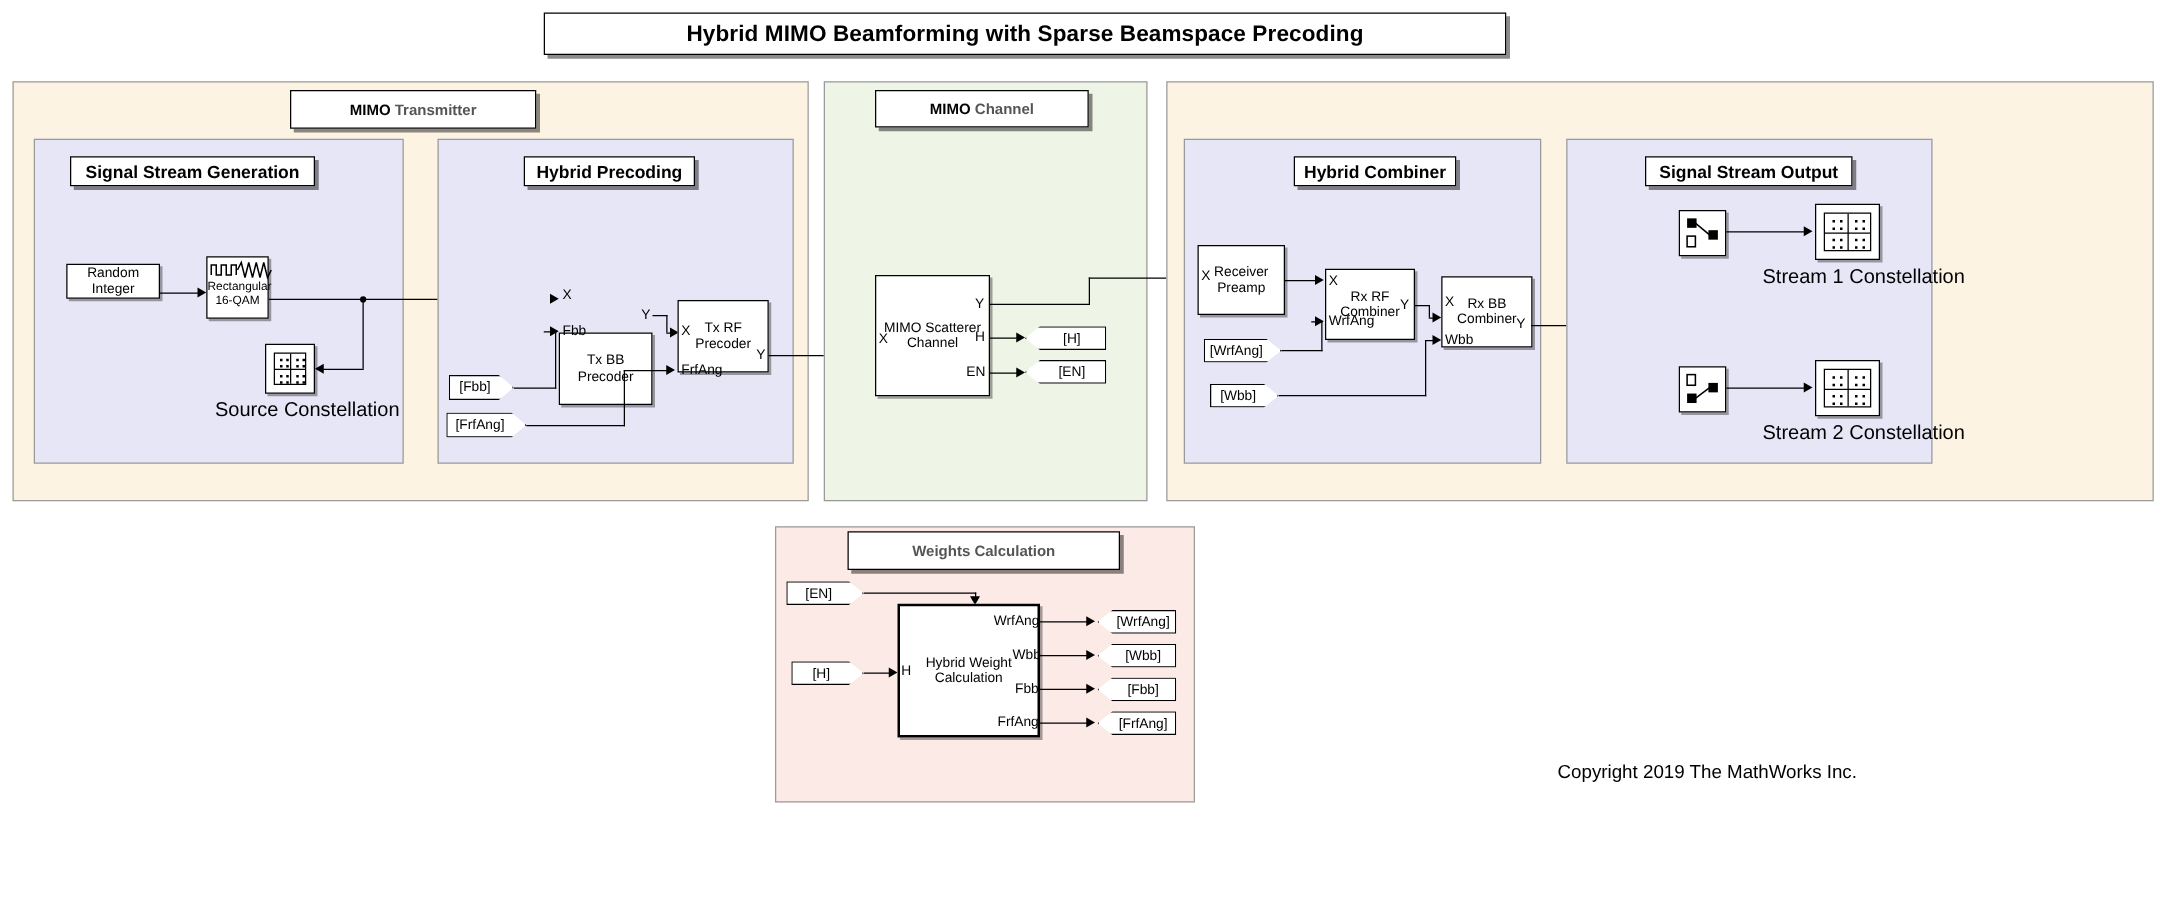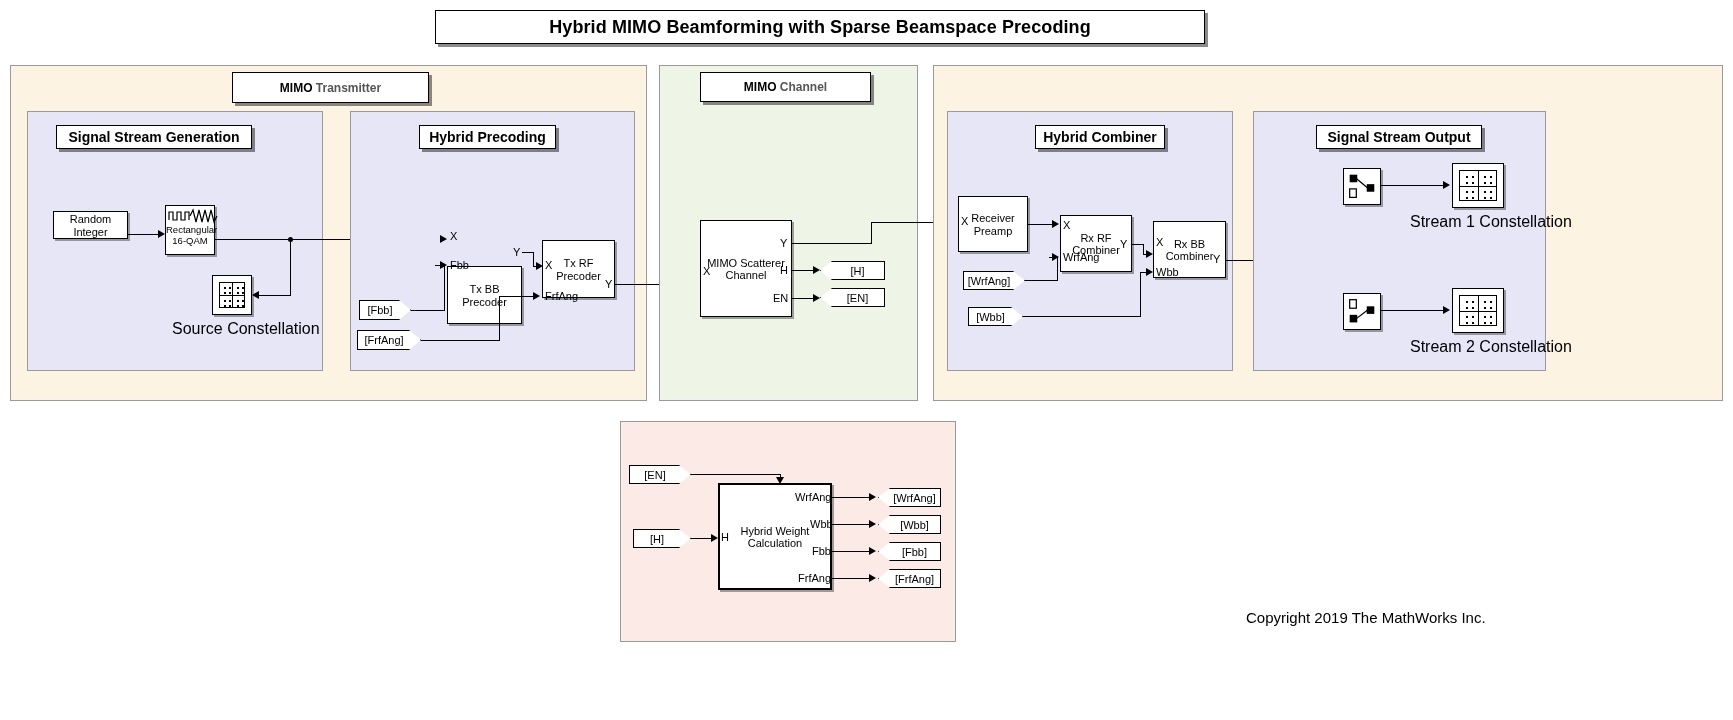--- a/index.html
+++ b/index.html
@@ -451,20 +451,23 @@
       <div class="const-dot" style="left:12px; top:26px;"></div>
       <div class="const-dot" style="left:24px; top:20px;"></div>
       <div class="const-dot" style="left:30px; top:20px;"></div>
       <div class="const-dot" style="left:24px; top:26px;"></div>
       <div class="const-dot" style="left:30px; top:26px;"></div>
     </div>
   </div>
   <div class="below-label" style="left:1410px; top:338px; width:137px;">Stream 2 Constellation</div>
 
   <div class="area area-wts" style="left:620px; top:421px; width:336px; height:221px;"></div>
+  <div class="annobox" style="left:678px; top:425px; width:218px; height:31px;">
+    <span class="subsys-title">Weights Calculation</span>
+  </div>
 
   <div class="tag" style="left:629px; top:465px; width:62px; height:19px;">
     <span>[EN]</span>
   </div>
   <div class="wire-h" style="left:691px; top:474px; width:90px;"></div>
   <div class="wire-v" style="left:780px; top:474px; height:6px;"></div>
   <div class="arrow-d" style="left:776px; top:477px;"></div>
 
   <div class="tag" style="left:633px; top:529px; width:58px; height:19px;">
     <span>[H]</span>

